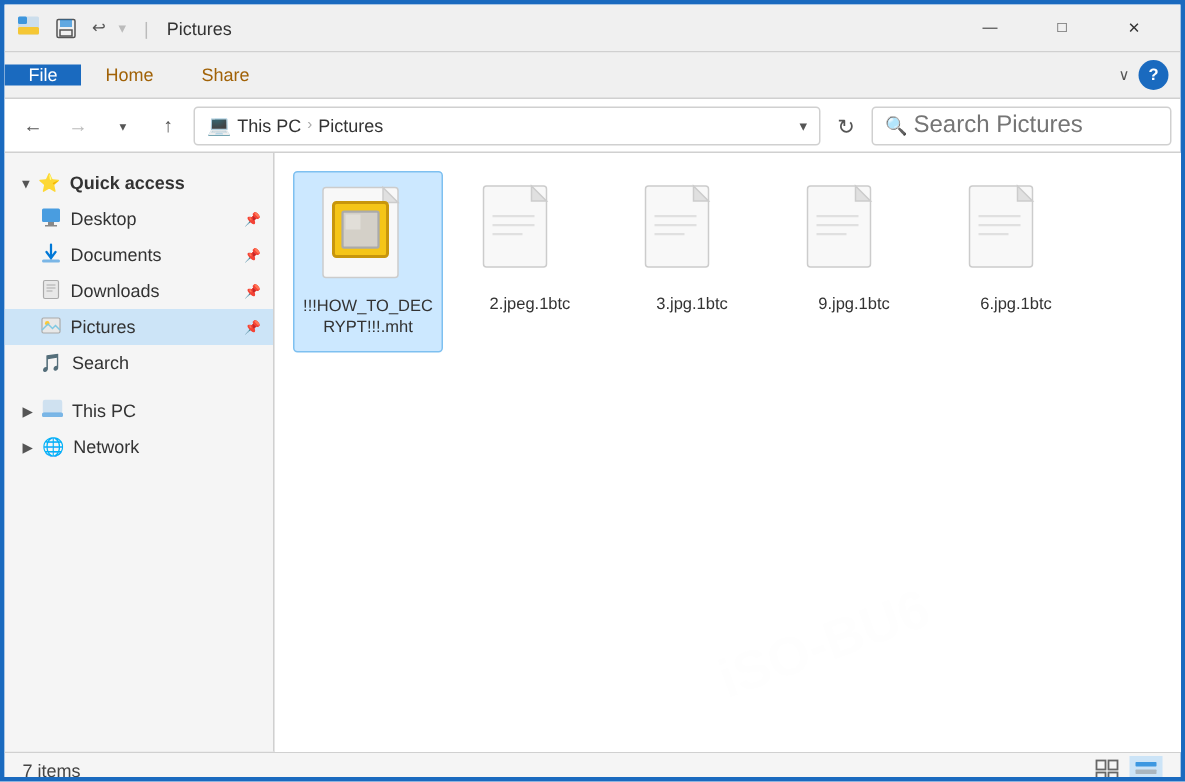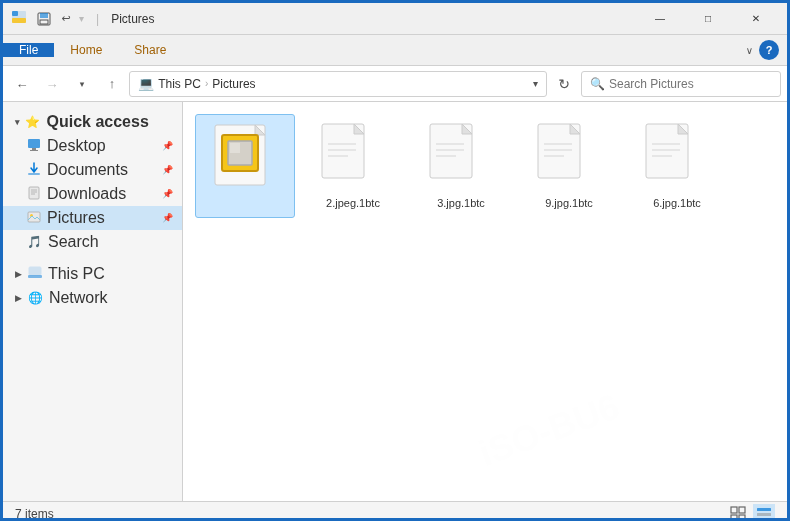--- a/index.html
+++ b/index.html
@@ -184,21 +184,21 @@
       display: flex;
       align-items: center;
       padding: 0 8px;
       gap: 4px;
       background: #fff;
     }
     .search-icon { color: #aaa; font-size: 12px; }
     .search-input {
       border: none;
       outline: none;
-      font-size: 12px;
+      font-size: 16px;
       color: #aaa;
       background: transparent;
       width: 100%;
     }
 
     
     .main-layout {
       display: flex;
       height: calc(521px - 32px - 30px - 36px - 24px);
     }
@@ -216,21 +216,21 @@
       display: flex;
       align-items: center;
       padding: 3px 8px 3px 12px;
       cursor: pointer;
       gap: 6px;
       height: 24px;
       color: #333;
     }
     .sidebar-item.active { background: #cce4f7; }
     .sidebar-item.indented { padding-left: 24px; }
-    .sidebar-label { font-size: 16px; }
+    .sidebar-label { font-size: 12px; }
     .sidebar-pin {
       margin-left: auto;
       font-size: 9px;
       color: #555;
     }
 
     
     .file-area {
       flex: 1;
       background: #fff;
@@ -477,20 +477,21 @@
 
           <polygon points="45,2 55,12 45,12" fill="#e0e0e0"></polygon>
           <polygon points="45,2 55,12 45,12" fill="none" stroke="#ccc" stroke-width="1"></polygon>
 
           <rect x="12" y="12" width="36" height="36" rx="2" fill="#f5c518" stroke="#c8960c" stroke-width="2"></rect>
           <rect x="18" y="18" width="24" height="24" rx="1" fill="#d4d0c8" stroke="#aaa" stroke-width="1.5"></rect>
 
           <rect x="20" y="20" width="10" height="10" fill="rgba(255,255,255,0.3)"></rect>
         </svg>
       </div>
+      <span class="file-name">!!!HOW_TO_DECRYPT!!!.mht</span>
     </div>
 
 
     <div class="file-item">
       <div class="file-icon">
         <svg width="60" height="70" viewBox="0 0 60 70">
           <rect x="4" y="2" width="42" height="54" rx="2" fill="#f8f8f8" stroke="#ccc" stroke-width="1"></rect>
           <polygon points="36,2 46,12 36,12" fill="#e0e0e0"></polygon>
           <polygon points="36,2 46,12 36,12" fill="none" stroke="#ccc" stroke-width="1"></polygon>
           <line x1="10" y1="22" x2="38" y2="22" stroke="#e0e0e0" stroke-width="1.5"></line>

